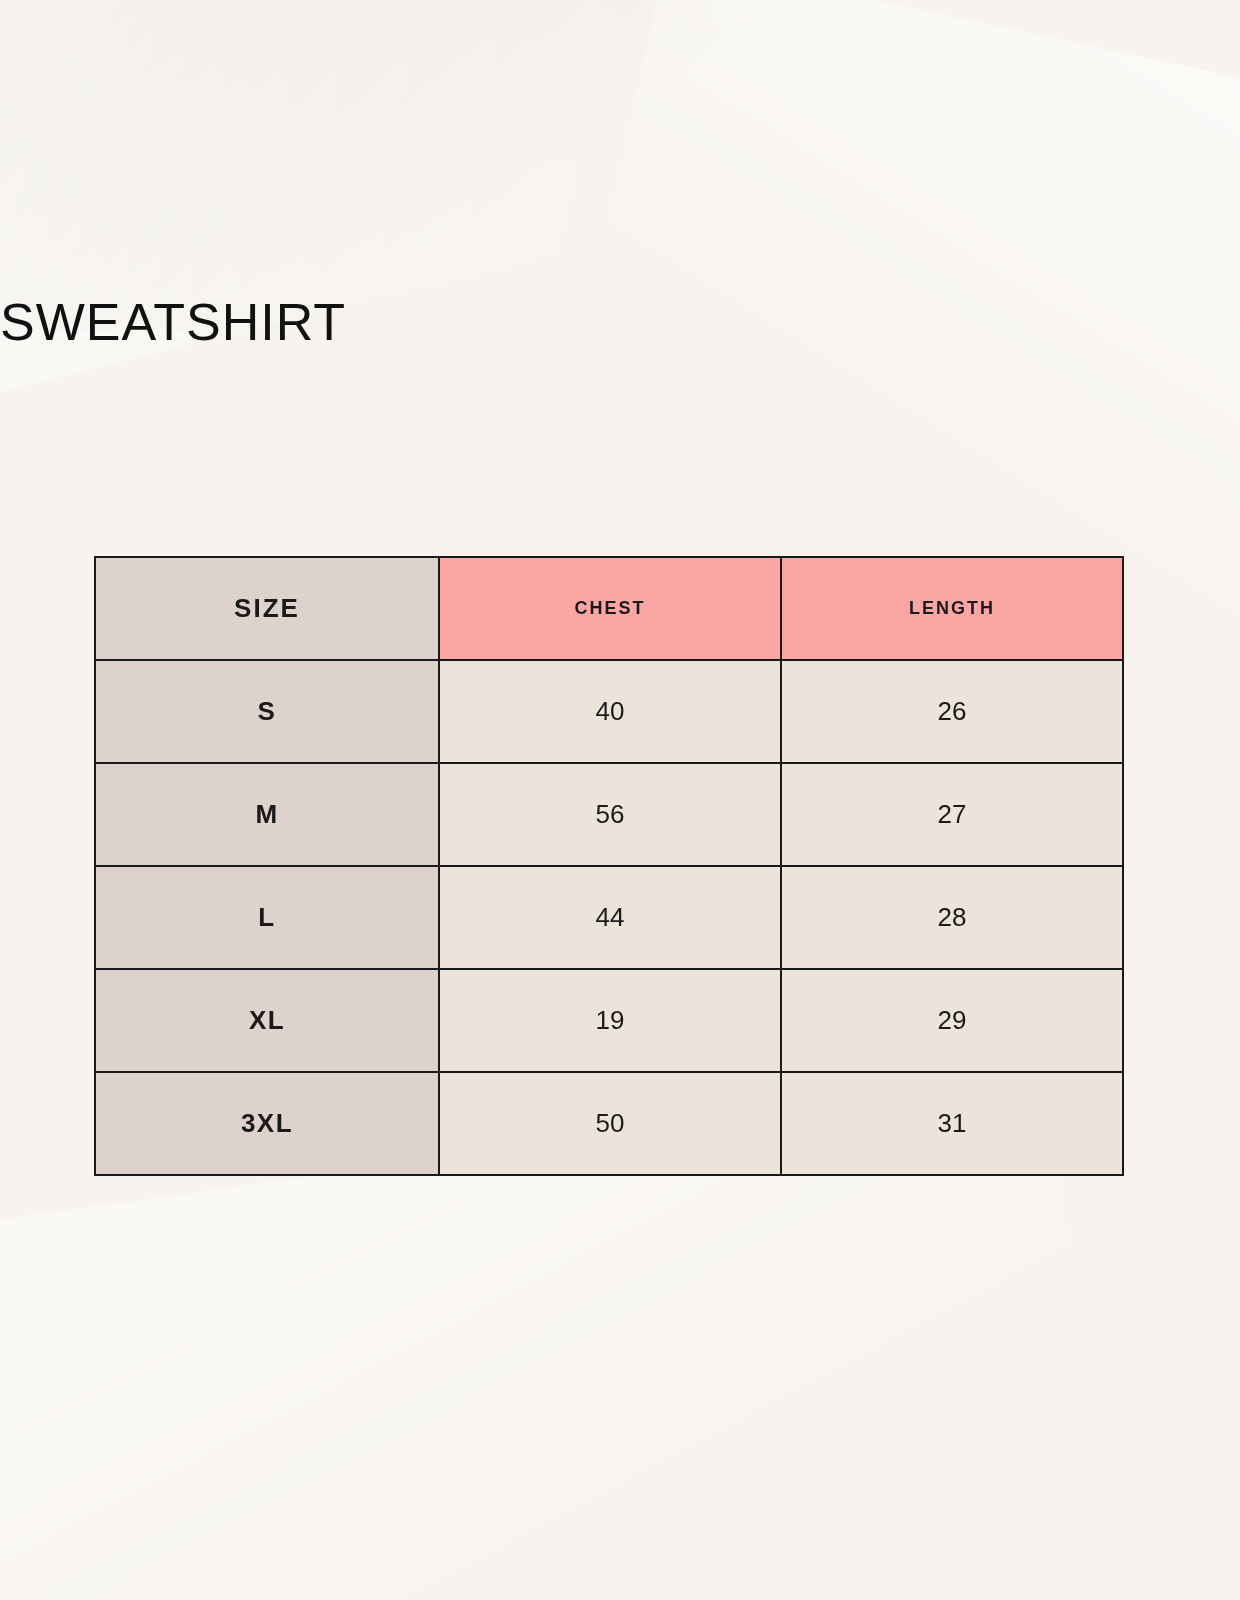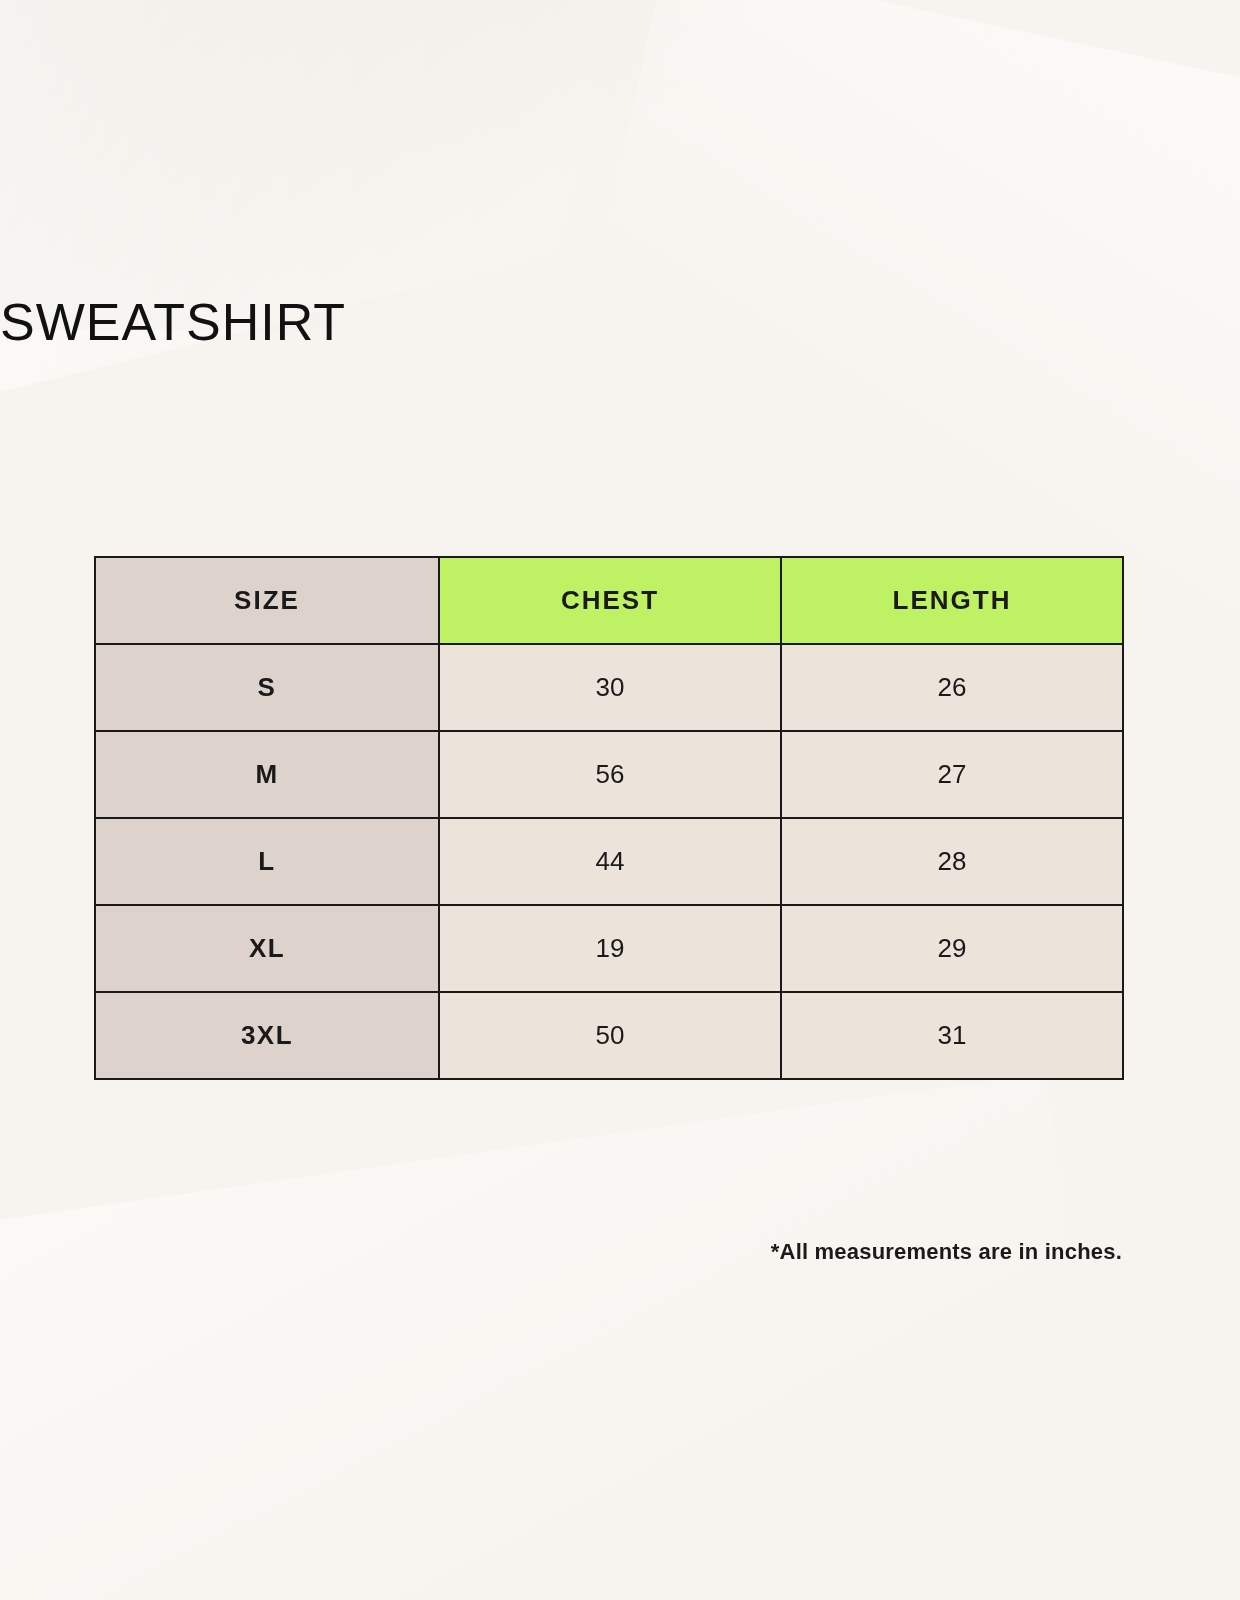--- a/index.html
+++ b/index.html
@@ -107,36 +107,36 @@
     border-collapse: collapse;
     width: 1028px;
     table-layout: fixed;
   }
   table.size-table th,
   table.size-table td {
     border: 2px solid #1a1a1a;
     height: 85px;
     text-align: center;
     vertical-align: middle;
-    padding: 0;
+    padding: 8px;
   }
   col.c-size { width: 344px; }
   col.c-chest { width: 342px; }
   col.c-length { width: 342px; }
 
   th.head-size {
     background: #ded2cd;
     font-size: 26px;
     font-weight: bold;
     letter-spacing: 2px;
     color: #1a1a1a;
   }
   th.head-measure {
-    background: #bef264;
-    font-size: 26px;
+    background: #fca5a5;
+    font-size: 18px;
     font-weight: bold;
     letter-spacing: 2px;
     color: #1a1a1a;
   }
   td.cell-size {
     background: #ded2cd;
     font-size: 26px;
     font-weight: bold;
     letter-spacing: 1.5px;
     color: #1a1a1a;
@@ -182,21 +182,21 @@
       <thead>
         <tr>
           <th class="head-size">SIZE</th>
           <th class="head-measure">CHEST</th>
           <th class="head-measure">LENGTH</th>
         </tr>
       </thead>
       <tbody>
         <tr>
           <td class="cell-size">S</td>
-          <td class="cell-value">30</td>
+          <td class="cell-value">40</td>
           <td class="cell-value">26</td>
         </tr>
         <tr>
           <td class="cell-size">M</td>
           <td class="cell-value">56</td>
           <td class="cell-value">27</td>
         </tr>
         <tr>
           <td class="cell-size">L</td>
           <td class="cell-value">44</td>
@@ -209,14 +209,13 @@
         </tr>
         <tr>
           <td class="cell-size">3XL</td>
           <td class="cell-value">50</td>
           <td class="cell-value">31</td>
         </tr>
       </tbody>
     </table>
   </div>
 
-  <div class="footnote">*All measurements are in inches.</div>
 </div>
 
 </body></html>

